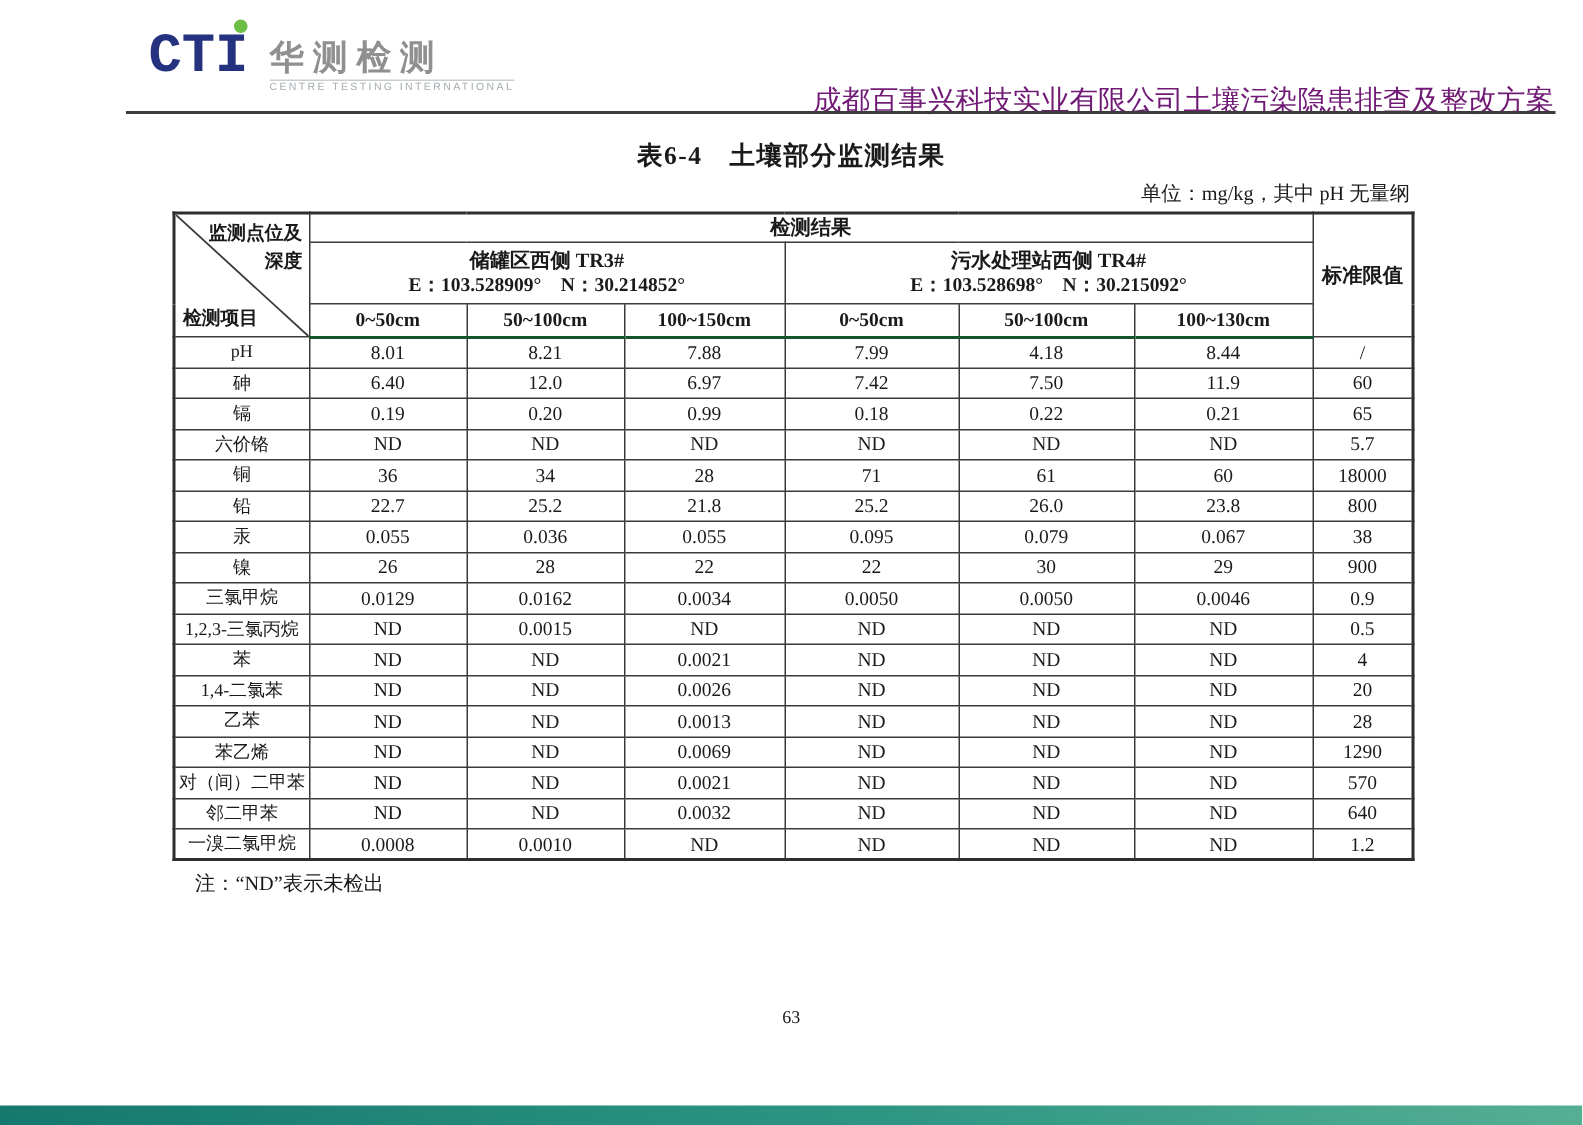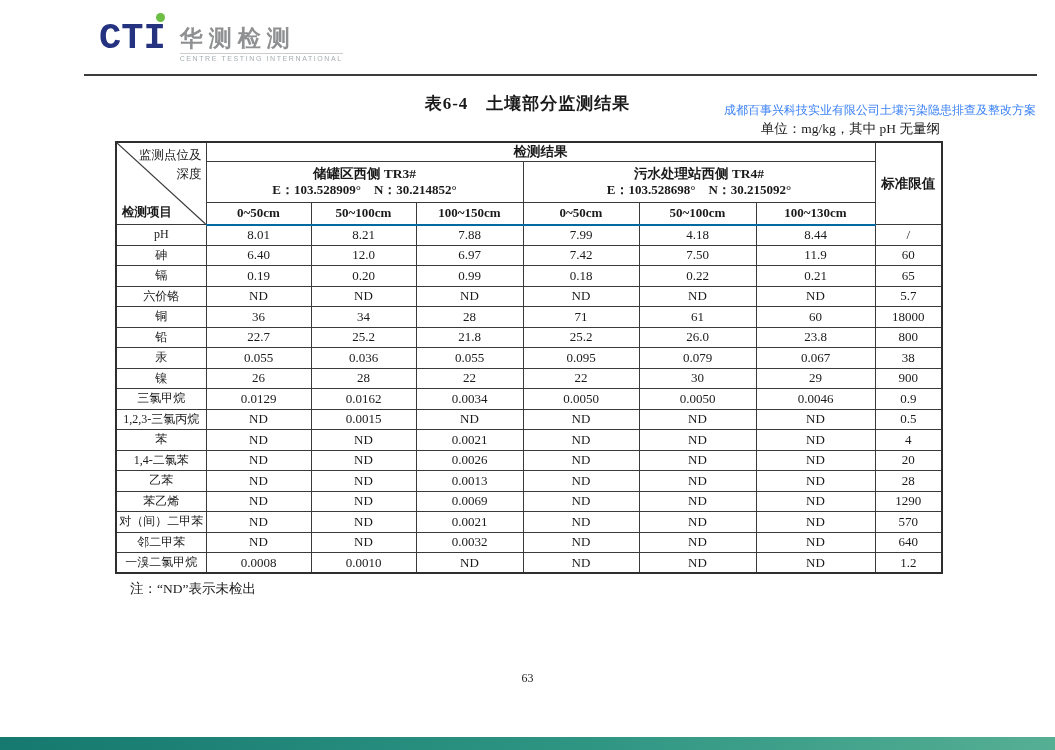--- a/index.html
+++ b/index.html
@@ -13,48 +13,48 @@
   .logo { position:absolute; left:99px; top:20px; display:flex; align-items:flex-start; }
   .logo-cti { position:relative; font-family:Liberation Mono, monospace; font-weight:bold;
               font-size:37px; line-height:1; color:#25327f; letter-spacing:0px; }
   .logo-dot { position:absolute; top:-7px; right:1px; width:9px; height:9px; border-radius:50%;
               background:#6cbe45; }
   .logo-cn-wrap { margin-left:14px; margin-top:6px; }
   .logo-cn { font-family:"Liberation Sans", sans-serif; font-weight:bold; font-size:23px;
              color:#8f9091; letter-spacing:6px; line-height:1.1; }
   .logo-en { font-family:"Liberation Sans", sans-serif; font-size:7px; color:#a5adb0;
              letter-spacing:1.6px; margin-top:2px; border-top:1px solid #c9cdcf; padding-top:1px; }
-  .doc-title { position:absolute; right:19px; top:54px; font-size:12px; color:#3b82f6;margin-top:48px; }
+  .doc-title { position:absolute; right:19px; top:54px; font-size:19px; color:#701a75; }
   .header-rule { position:absolute; left:84px; right:18px; top:74px; height:2px; background:#3c3c3c; }
 
   
   .table-title { position:absolute; left:0; top:92px; width:100%; text-align:center;
                  font-size:17px; font-weight:bold; letter-spacing:1px; }
   .unit-note { position:absolute; right:115px; top:120px; font-size:13.5px; }
 
   
   .tbl-wrap { position:absolute; left:115px; top:141px; }
   table { border-collapse:collapse; table-layout:fixed; width:826px; border:2px solid #2e2e2e; }
   th, td { border:1px solid #3a3a3a; text-align:center; vertical-align:middle; padding:0 1px;
            overflow:hidden; white-space:nowrap; }
   thead th { font-weight:bold; }
   thead tr.r1 { height:19px; }
   thead tr.r2 { height:41px; }
   thead tr.r3 { height:22px; }
-  thead tr.r3 th { border-bottom:2px solid #0369a1; }
+  thead tr.r3 th { border-bottom:2px solid #14532d; }
   .result-header { font-size:13.5px; }
   .limit-header  { font-size:13.5px; }
   .loc-name   { font-size:13.5px; font-weight:bold; line-height:1.3; }
   .loc-coords { font-size:13px;  font-weight:bold; line-height:1.3; }
   .depth-cell { font-size:13px; }
 
   .corner-cell { position:relative; padding:0; }
   .corner-svg { position:absolute; left:0; top:0; width:100%; height:100%; display:block; }
   .corner-top { position:absolute; top:3px; right:4px; text-align:right; font-size:12.5px;
-                font-weight:normal; line-height:1.5; }
+                font-weight:bold; line-height:1.5; }
   .corner-bottom { position:absolute; bottom:3px; left:5px; font-size:12.5px; font-weight:bold; }
 
   tbody tr { height:20.5px; }
   tbody td { font-size:13px; }
   tbody td.item-cell { font-size:12px; }
 
   
   .note { position:absolute; left:130px; top:580px; font-size:13.5px; }
   .page-number { position:absolute; left:0; top:671px; width:100%; text-align:center; font-size:12px; }
   .footer-bar { position:absolute; left:0; right:0; bottom:0; height:13px;

